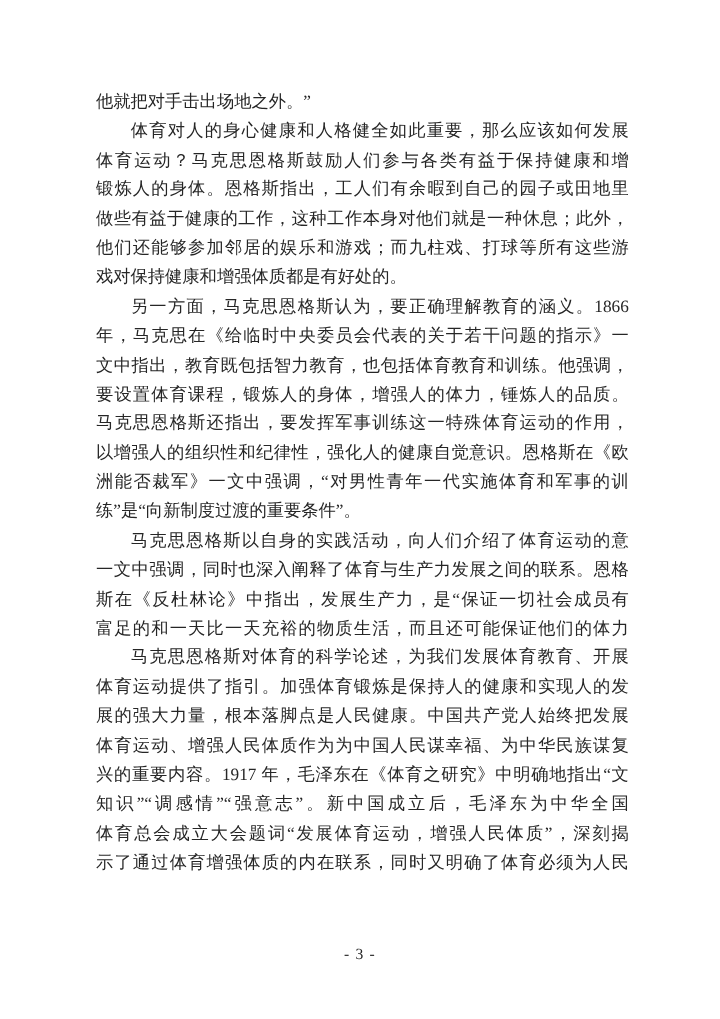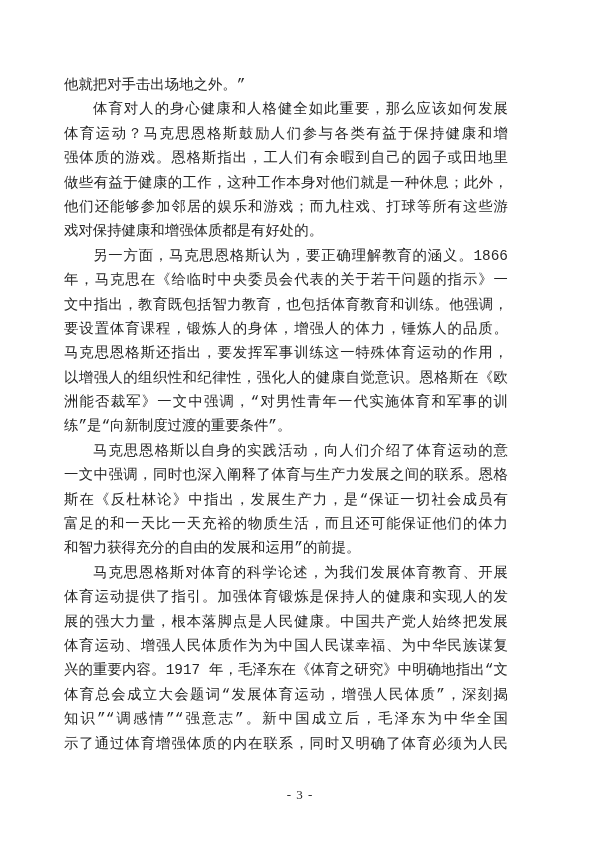--- a/index.html
+++ b/index.html
@@ -11,24 +11,23 @@
     position: relative;
     width: 600px;
     height: 849px;
     background: #ffffff;
     overflow: hidden;
     font-family: "Liberation Serif", "DejaVu Serif", serif;
     color: #262626;
   }
   .text-block {
     position: absolute;
-    left: 64px;
+    left: 80px;
     top: 73px;
     width: 444px;
-    font-family: Liberation Mono, monospace;
   }
   .line {
     height: 24.4px;
     line-height: 24.4px;
     font-size: 14.4px;
     text-align: justify;
     text-align-last: justify;
     text-justify: inter-character;
     overflow: hidden;
     white-space: normal;
@@ -51,40 +50,39 @@
   }
 </style>
 </head>
 <body>
 
 <div class="page">
   <div class="text-block">
       <div class="line para-end">他就把对手击出场地之外。”</div>
       <div class="line indent">体育对人的身心健康和人格健全如此重要，那么应该如何发展</div>
       <div class="line">体育运动？马克思恩格斯鼓励人们参与各类有益于保持健康和增</div>
-      <div class="line">强体质的游戏。恩格斯指出，工人们有余暇到自己的园子或田地里</div>
+      <div class="line">锻炼人的身体。恩格斯指出，工人们有余暇到自己的园子或田地里</div>
       <div class="line">做些有益于健康的工作，这种工作本身对他们就是一种休息；此外，</div>
       <div class="line">他们还能够参加邻居的娱乐和游戏；而九柱戏、打球等所有这些游</div>
       <div class="line para-end">戏对保持健康和增强体质都是有好处的。</div>
       <div class="line indent">另一方面，马克思恩格斯认为，要正确理解教育的涵义。1866</div>
       <div class="line">年，马克思在《给临时中央委员会代表的关于若干问题的指示》一</div>
       <div class="line">文中指出，教育既包括智力教育，也包括体育教育和训练。他强调，</div>
       <div class="line">要设置体育课程，锻炼人的身体，增强人的体力，锤炼人的品质。</div>
       <div class="line">马克思恩格斯还指出，要发挥军事训练这一特殊体育运动的作用，</div>
       <div class="line">以增强人的组织性和纪律性，强化人的健康自觉意识。恩格斯在《欧</div>
       <div class="line">洲能否裁军》一文中强调，“对男性青年一代实施体育和军事的训</div>
       <div class="line para-end">练”是“向新制度过渡的重要条件”。</div>
       <div class="line indent">马克思恩格斯以自身的实践活动，向人们介绍了体育运动的意</div>
       <div class="line">一文中强调，同时也深入阐释了体育与生产力发展之间的联系。恩格</div>
       <div class="line">斯在《反杜林论》中指出，发展生产力，是“保证一切社会成员有</div>
       <div class="line">富足的和一天比一天充裕的物质生活，而且还可能保证他们的体力</div>
-      <div class="line para-end">和智力获得充分的自由的发展和运用”的前提。</div>
       <div class="line indent">马克思恩格斯对体育的科学论述，为我们发展体育教育、开展</div>
       <div class="line">体育运动提供了指引。加强体育锻炼是保持人的健康和实现人的发</div>
       <div class="line">展的强大力量，根本落脚点是人民健康。中国共产党人始终把发展</div>
       <div class="line">体育运动、增强人民体质作为为中国人民谋幸福、为中华民族谋复</div>
       <div class="line">兴的重要内容。1917 年，毛泽东在《体育之研究》中明确地指出“文</div>
+      <div class="line">知识”“调感情”“强意志”。新中国成立后，毛泽东为中华全国</div>
       <div class="line">体育总会成立大会题词“发展体育运动，增强人民体质”，深刻揭</div>
-      <div class="line">知识”“调感情”“强意志”。新中国成立后，毛泽东为中华全国</div>
       <div class="line">示了通过体育增强体质的内在联系，同时又明确了体育必须为人民</div>
     </div>
   <div class="page-number">- 3 -</div>
 </div>
 
 </body></html>

